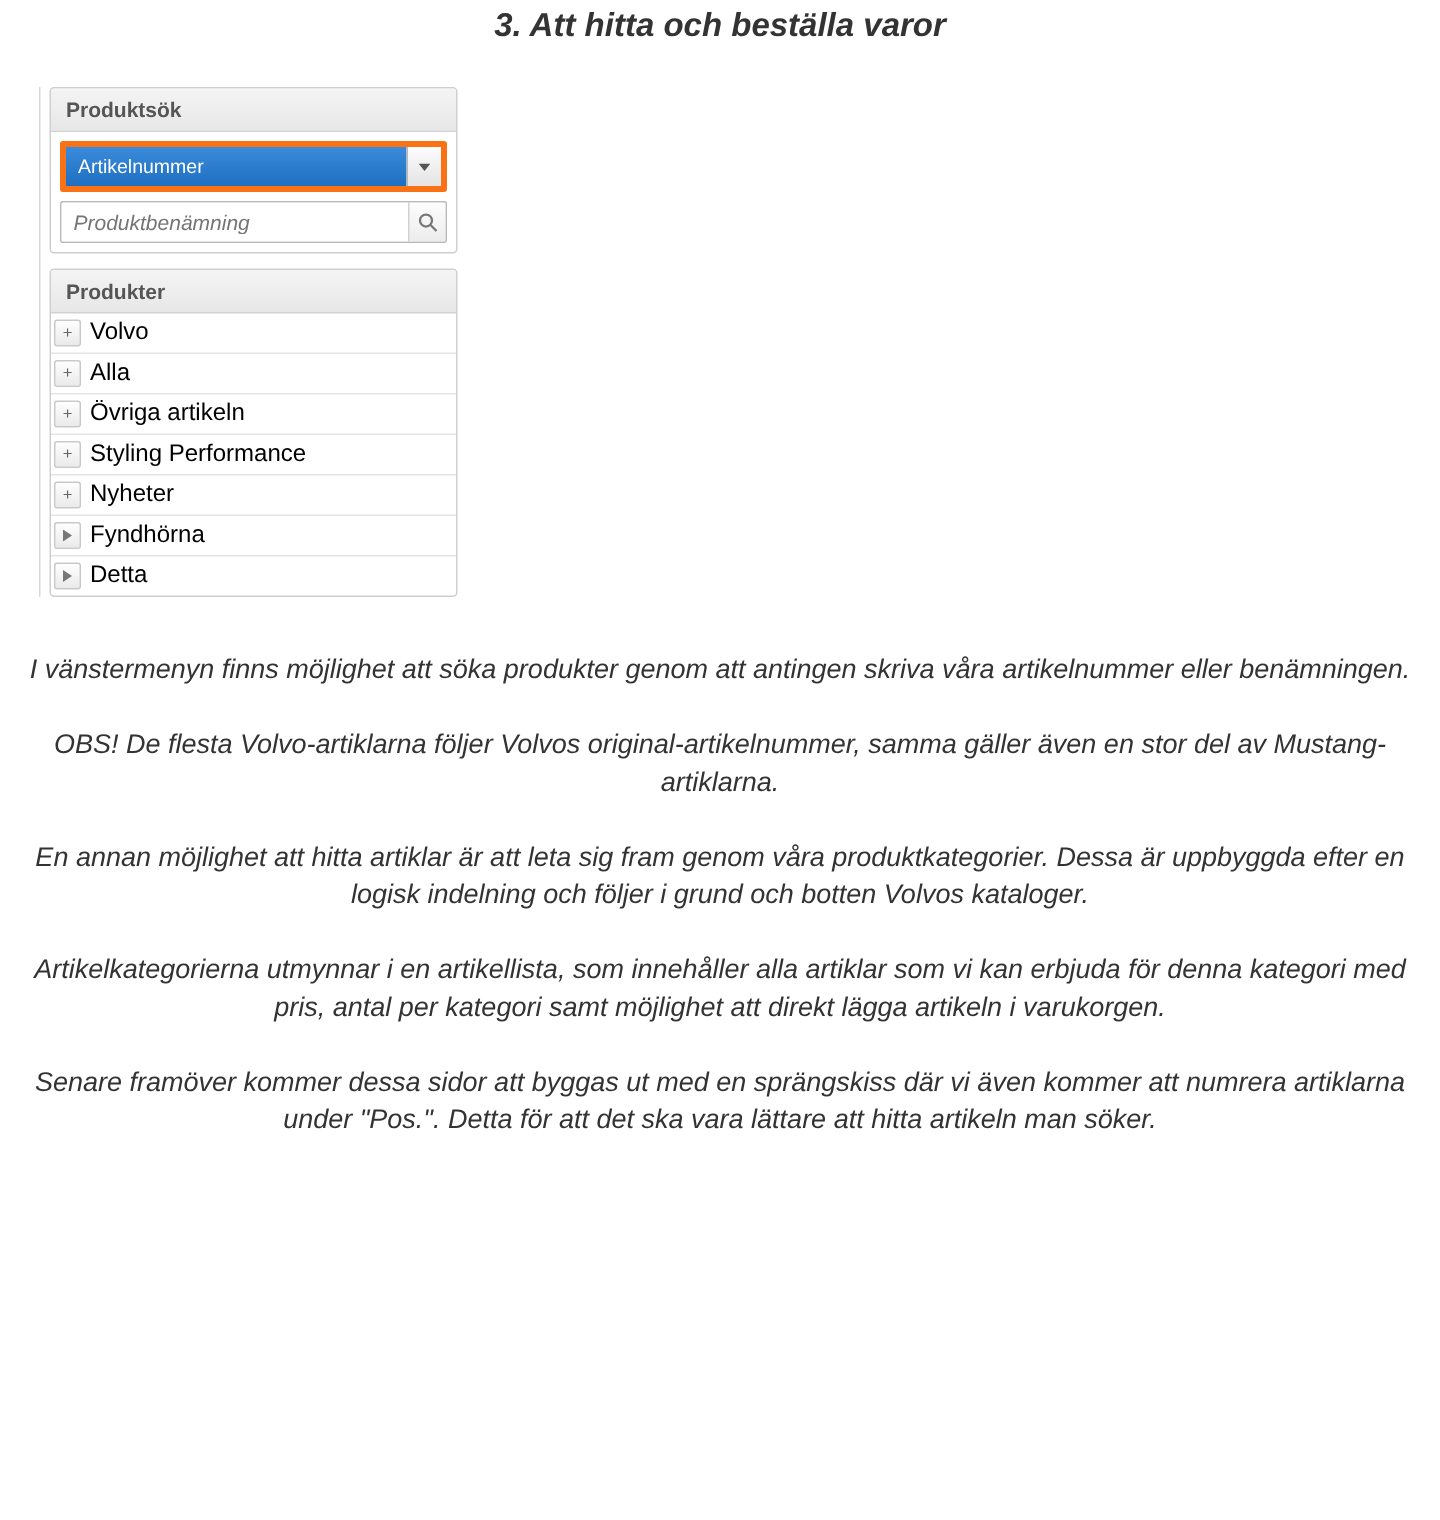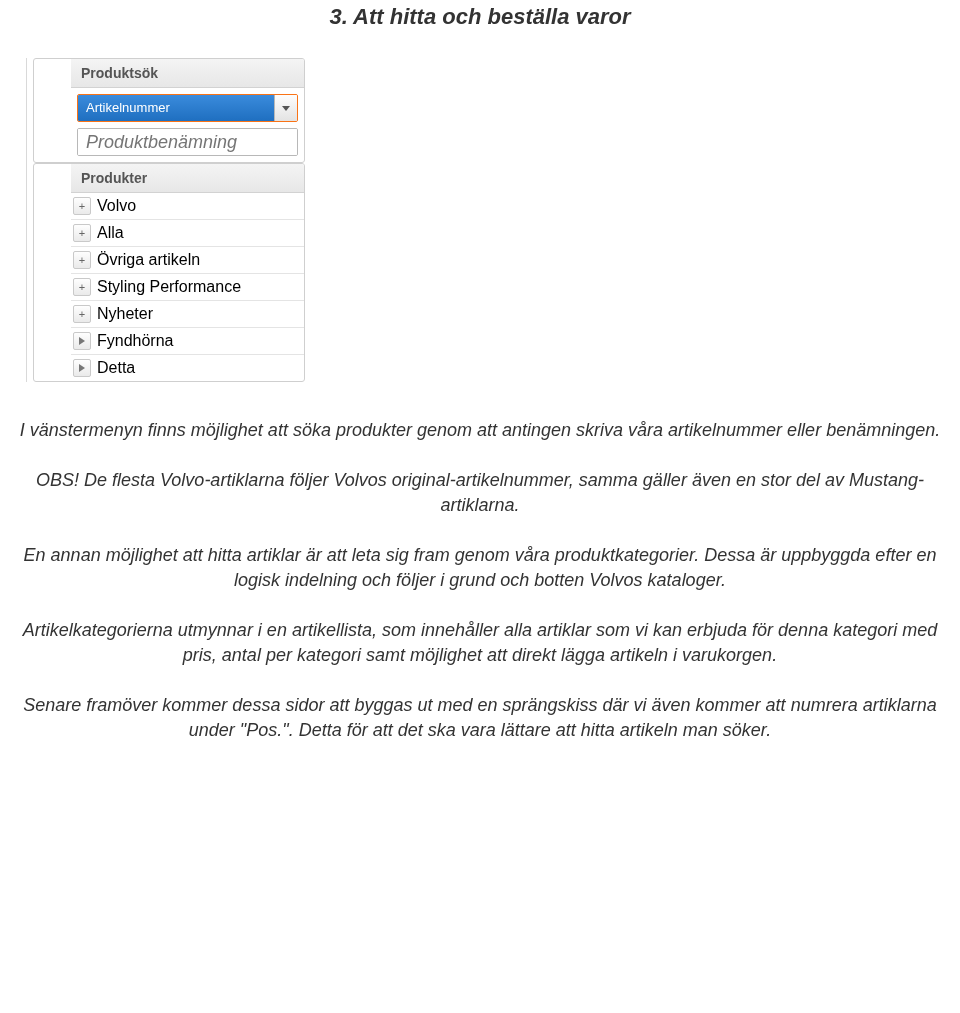--- a/index.html
+++ b/index.html
@@ -29,39 +29,38 @@
     padding-left: 6px;
     margin: 0 0 36px 10px;
     font-family: Tahoma, Verdana, sans-serif;
     font-size: 13px;
     color: #555;
   }
   .panel {
     border: 1px solid #cfcfcf;
     border-radius: 3px;
     background: #fff;
-    margin-bottom: 0;
+    margin-bottom: 10px;
     overflow: hidden;
-    padding-left: 37px;
   }
   .panel-header {
     background: linear-gradient(#f4f4f4, #e7e7e7);
     border-bottom: 1px solid #d2d2d2;
     font-weight: bold;
     color: #555;
     padding: 6px 10px;
     font-size: 14px;
   }
   .panel-body {
     padding: 6px;
   }
   .combo {
     display: flex;
     height: 26px;
-    border: 1px solid #f97316;
+    border: 4px solid #f97316;
     border-radius: 2px;
     overflow: hidden;
     margin-bottom: 6px;
   }
   .combo-text {
     flex: 1;
     background: linear-gradient(#3a8bdc, #1f6fc0);
     color: #fff;
     font-size: 13px;
     line-height: 26px;
@@ -81,21 +80,21 @@
     height: 26px;
     border: 1px solid #b8b8b8;
     border-radius: 2px;
     overflow: hidden;
   }
   .searchbox input {
     flex: 1;
     border: none;
     outline: none;
     padding: 0 8px;
-    font-size: 18px;
+    font-size: 14px;
     font-style: italic;
     color: #9a9a9a;
     background: #fff;
   }
   .search-btn {
     width: 24px;
     background: linear-gradient(#fdfdfd, #ececec);
     border-left: 1px solid #d0d0d0;
     display: flex;
     align-items: center;

